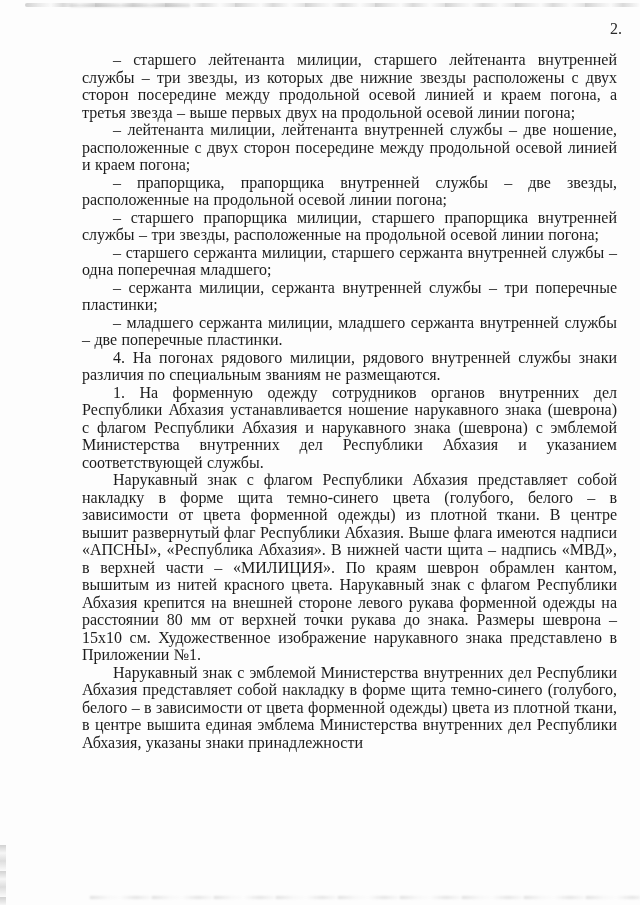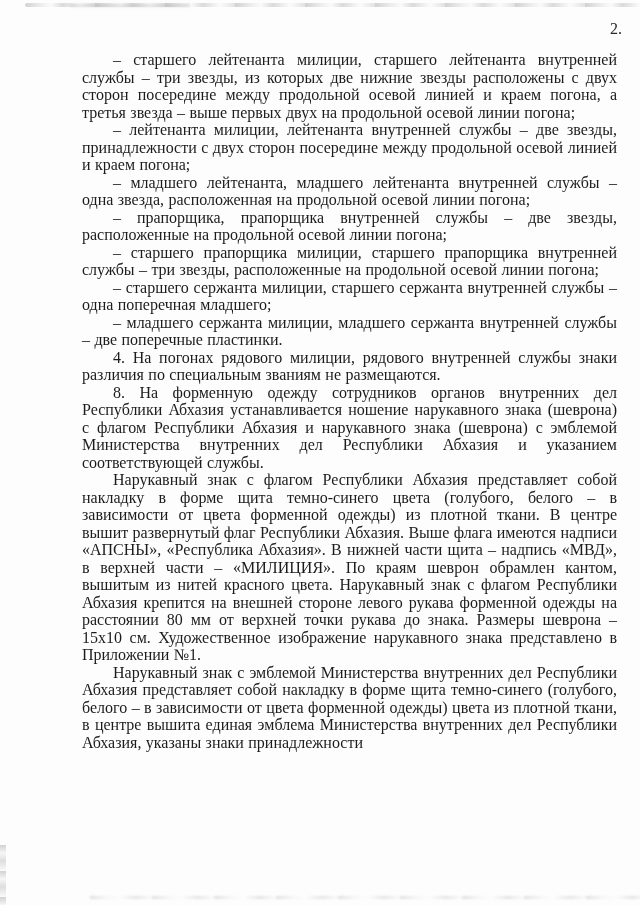--- a/index.html
+++ b/index.html
@@ -93,24 +93,24 @@
 <div class="page">
   <div class="artifact streak-top"></div>
   <div class="artifact speck-top-left"></div>
   <div class="artifact streak-bottom"></div>
   <div class="artifact streak-left"></div>
 
   <div class="page-number">2.</div>
 
   <main class="content" id="paragraphs">
       <p>– старшего лейтенанта милиции, старшего лейтенанта внутренней службы – три звезды, из которых две нижние звезды расположены с двух сторон посередине между продольной осевой линией и краем погона, а третья звезда – выше первых двух на продольной осевой линии погона;</p>
-      <p>– лейтенанта милиции, лейтенанта внутренней службы – две звезды, принадлежности с двух сторон посередине между продольной осевой линией и краем погона;</p>
-      <p>– младшего лейтенанта, младшего лейтенанта внутренней службы – одна звезда, расположенная на продольной осевой линии погона;</p>
+      <p>– лейтенанта милиции, лейтенанта внутренней службы – две ношение, расположенные с двух сторон посередине между продольной осевой линией и краем погона;</p>
       <p>– прапорщика, прапорщика внутренней службы – две звезды, расположенные на продольной осевой линии погона;</p>
       <p>– старшего прапорщика милиции, старшего прапорщика внутренней службы – три звезды, расположенные на продольной осевой линии погона;</p>
       <p>– старшего сержанта милиции, старшего сержанта внутренней службы – одна поперечная младшего;</p>
+      <p>– сержанта милиции, сержанта внутренней службы – три поперечные пластинки;</p>
       <p>– младшего сержанта милиции, младшего сержанта внутренней службы – две поперечные пластинки.</p>
       <p>4. На погонах рядового милиции, рядового внутренней службы знаки различия по специальным званиям не размещаются.</p>
-      <p>8. На форменную одежду сотрудников органов внутренних дел Республики Абхазия устанавливается ношение нарукавного знака (шеврона) с флагом Республики Абхазия и нарукавного знака (шеврона) с эмблемой Министерства внутренних дел Республики Абхазия и указанием соответствующей службы.</p>
+      <p>1. На форменную одежду сотрудников органов внутренних дел Республики Абхазия устанавливается ношение нарукавного знака (шеврона) с флагом Республики Абхазия и нарукавного знака (шеврона) с эмблемой Министерства внутренних дел Республики Абхазия и указанием соответствующей службы.</p>
       <p>Нарукавный знак с флагом Республики Абхазия представляет собой накладку в форме щита темно-синего цвета (голубого, белого – в зависимости от цвета форменной одежды) из плотной ткани. В центре вышит развернутый флаг Республики Абхазия. Выше флага имеются надписи «АПСНЫ», «Республика Абхазия». В нижней части щита – надпись «МВД», в верхней части – «МИЛИЦИЯ». По краям шеврон обрамлен кантом, вышитым из нитей красного цвета. Нарукавный знак с флагом Республики Абхазия крепится на внешней стороне левого рукава форменной одежды на расстоянии 80 мм от верхней точки рукава до знака. Размеры шеврона – 15х10 см. Художественное изображение нарукавного знака представлено в Приложении №1.</p>
       <p>Нарукавный знак с эмблемой Министерства внутренних дел Республики Абхазия представляет собой накладку в форме щита темно-синего (голубого, белого – в зависимости от цвета форменной одежды) цвета из плотной ткани, в центре вышита единая эмблема Министерства внутренних дел Республики Абхазия, указаны знаки принадлежности</p>
     </main>
 </div>
 
 </body></html>

